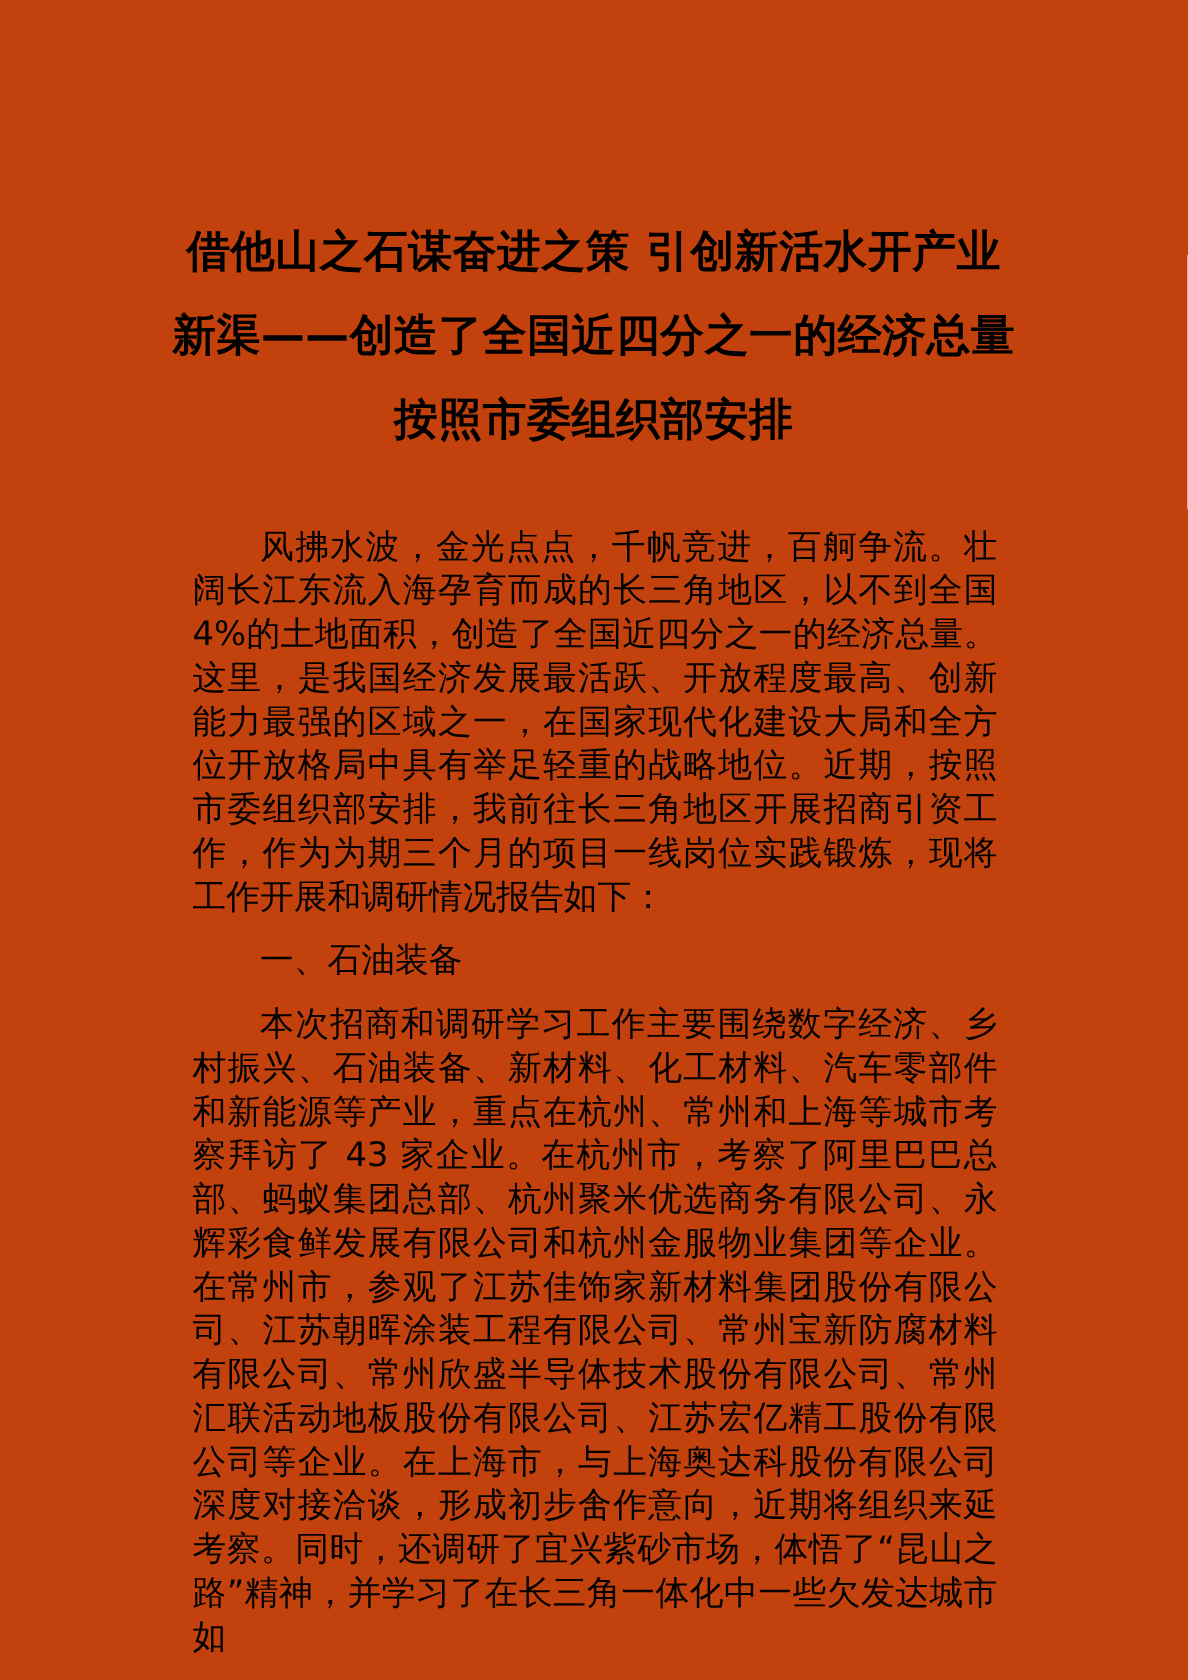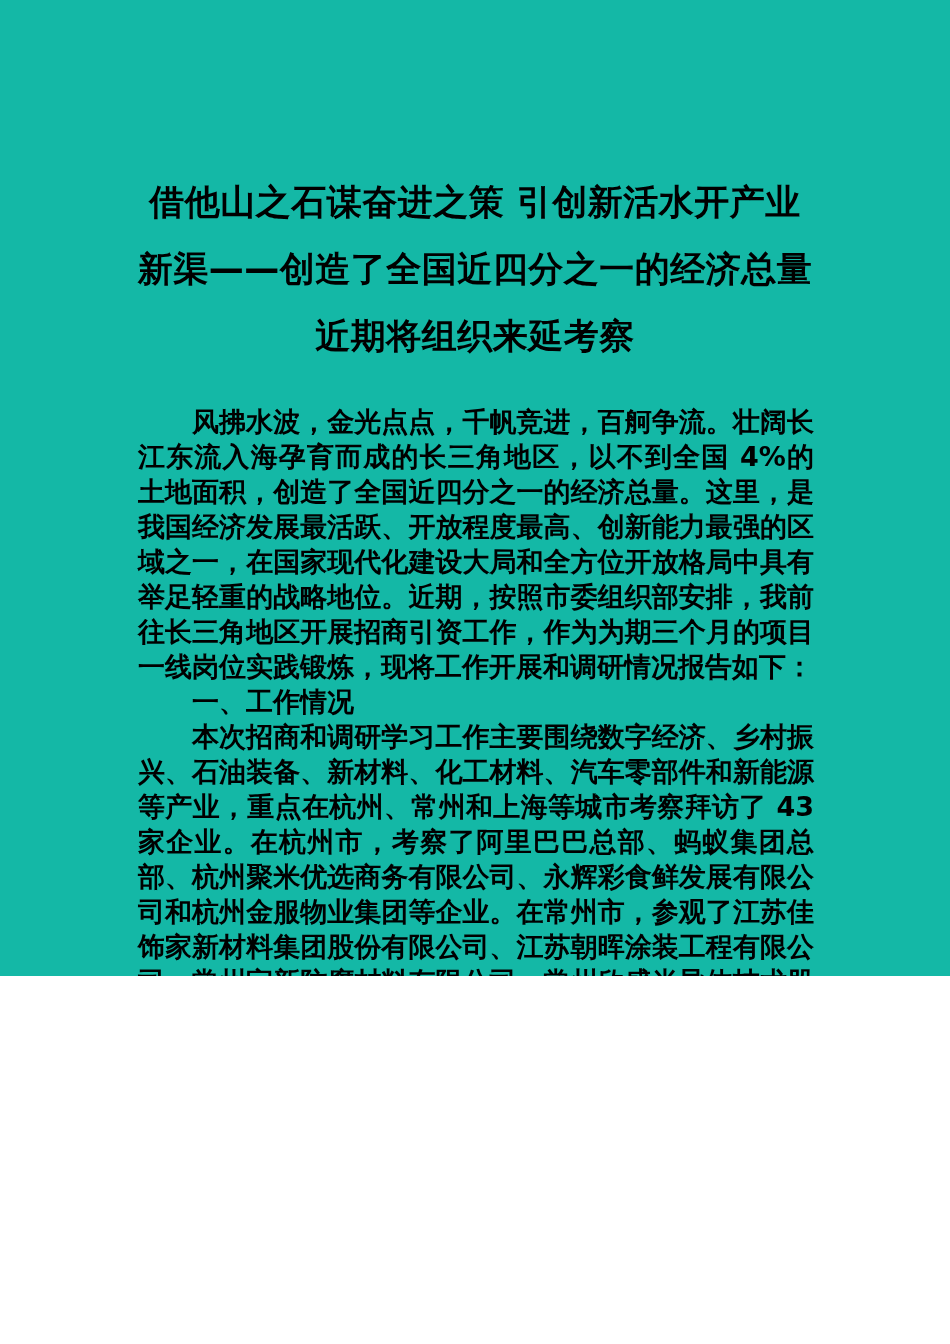--- a/index.html
+++ b/index.html
@@ -3,22 +3,22 @@
 <meta charset="utf-8">
 <style>
   * { margin: 0; padding: 0; box-sizing: border-box; }
   html, body {
     background: #ffffff;
     font-family: "DejaVu Sans", "Liberation Sans", sans-serif;
   }
   .page {
     position: relative;
     width: 950px;
-    height: 976px;
-    background: #14b8a6;
+    height: 1344px;
+    background: #c2410c;
     color: #000000;
     overflow: hidden;
     margin: 0 auto;
   }
   .doc-title {
     position: absolute;
     top: 169px;
     left: 137px;
     width: 676px;
     text-align: center;
@@ -35,22 +35,21 @@
     width: 676px;
     font-size: 27px;
     line-height: 35px;
     text-align: justify;
     text-justify: inter-ideograph;
     word-break: break-all;
     overflow-wrap: break-word;
   }
   .para {
     text-indent: 2em;
-    margin: 0;
-    font-weight: bold;
+    margin: 16px;
   }
   .page-number {
     position: absolute;
     top: 1188px;
     left: 0;
     width: 100%;
     text-align: center;
     font-size: 27px;
     line-height: 34px;
     font-family: "Liberation Serif", "DejaVu Serif", serif;
@@ -58,24 +57,24 @@
   }
 </style>
 </head>
 <body>
 
 <div class="page">
 
   <h1 class="doc-title">
     <span class="title-line">借他山之石谋奋进之策 引创新活水开产业</span>
     <span class="title-line">新渠——创造了全国近四分之一的经济总量</span>
-    <span class="title-line">近期将组织来延考察</span>
+    <span class="title-line">按照市委组织部安排</span>
   </h1>
 
   <div class="doc-body">
     <p class="para">风拂水波，金光点点，千帆竞进，百舸争流。壮阔长江东流入海孕育而成的长三角地区，以不到全国 4%的土地面积，创造了全国近四分之一的经济总量。这里，是我国经济发展最活跃、开放程度最高、创新能力最强的区域之一，在国家现代化建设大局和全方位开放格局中具有举足轻重的战略地位。近期，按照市委组织部安排，我前往长三角地区开展招商引资工作，作为为期三个月的项目一线岗位实践锻炼，现将工作开展和调研情况报告如下：</p>
-    <p class="para">一、工作情况</p>
+    <p class="para">一、石油装备</p>
     <p class="para">本次招商和调研学习工作主要围绕数字经济、乡村振兴、石油装备、新材料、化工材料、汽车零部件和新能源等产业，重点在杭州、常州和上海等城市考察拜访了 43 家企业。在杭州市，考察了阿里巴巴总部、蚂蚁集团总部、杭州聚米优选商务有限公司、永辉彩食鲜发展有限公司和杭州金服物业集团等企业。在常州市，参观了江苏佳饰家新材料集团股份有限公司、江苏朝晖涂装工程有限公司、常州宝新防腐材料有限公司、常州欣盛半导体技术股份有限公司、常州汇联活动地板股份有限公司、江苏宏亿精工股份有限公司等企业。在上海市，与上海奥达科股份有限公司深度对接洽谈，形成初步合作意向，近期将组织来延考察。同时，还调研了宜兴紫砂市场，体悟了“昆山之路”精神，并学习了在长三角一体化中一些欠发达城市如</p>
   </div>
 
   <div class="page-number">1</div>
 
 </div>
 
 </body></html>

